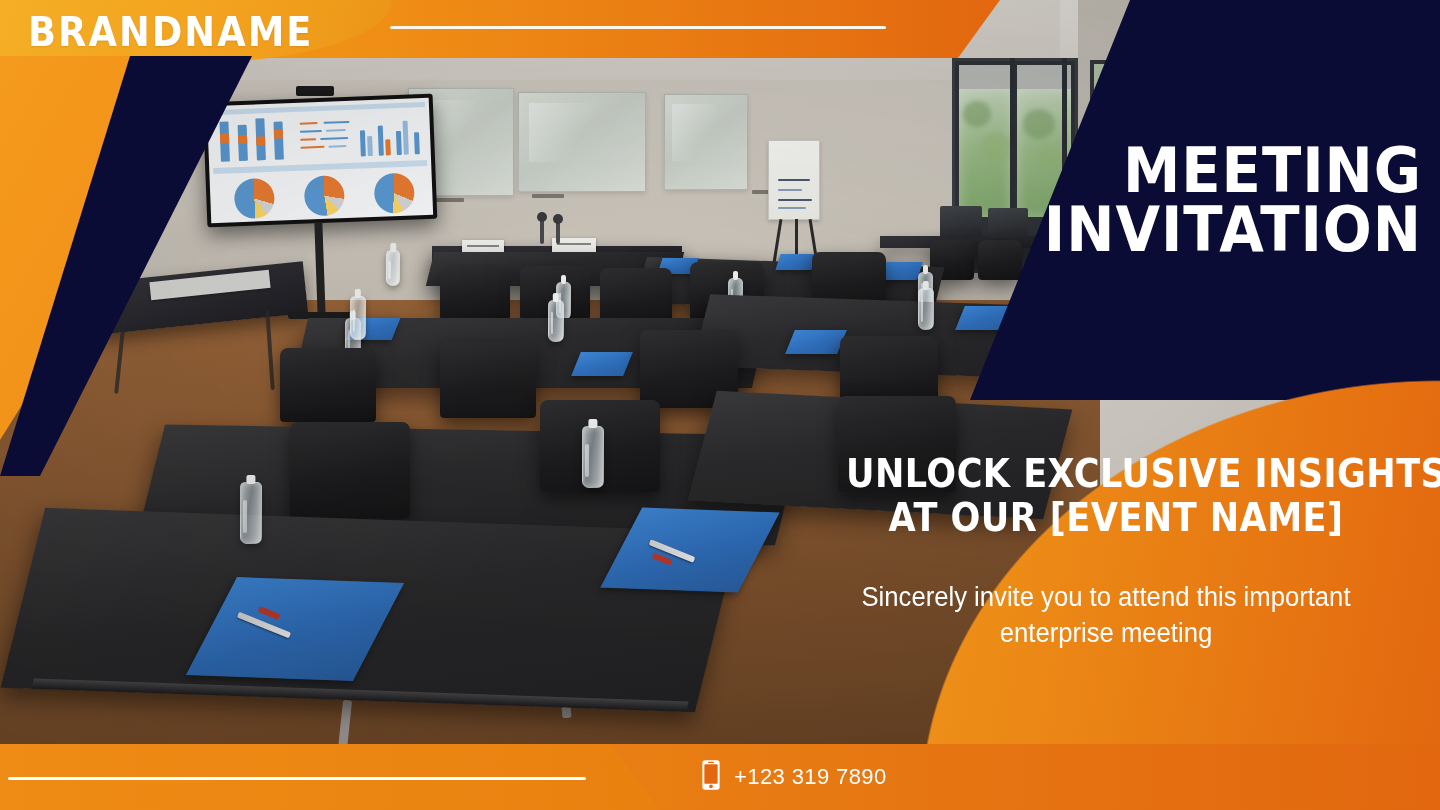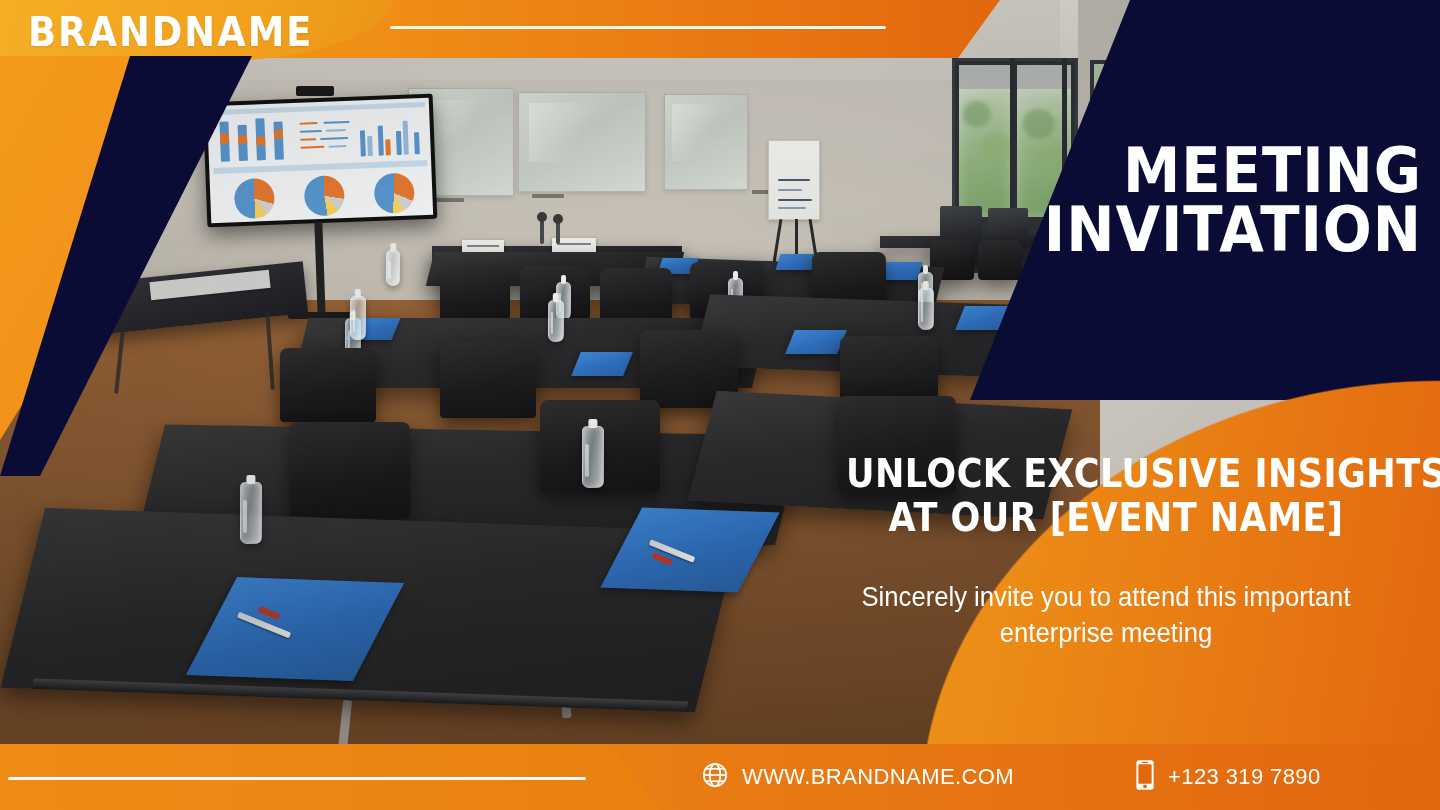--- a/index.html
+++ b/index.html
@@ -487,32 +487,20 @@
     <span>Sincerely invite you to attend this important</span>
     <span>enterprise meeting</span>
   </div>
 
   <div class="footer-bar"></div>
   <div class="footer-left"></div>
   <div class="footer-rule"></div>
 
   <div class="footer-items">
 
-    <div class="f-item">
-      <span class="icon-globe">
-        <svg width="30" height="30" viewBox="0 0 24 24" fill="none" stroke="#ffffff" stroke-width="1.4">
-          <circle cx="12" cy="12" r="9"></circle>
-          <ellipse cx="12" cy="12" rx="4.2" ry="9"></ellipse>
-          <line x1="3" y1="12" x2="21" y2="12"></line>
-          <line x1="4.6" y1="7" x2="19.4" y2="7"></line>
-          <line x1="4.6" y1="17" x2="19.4" y2="17"></line>
-        </svg>
-      </span>
-      <span class="f-text">WWW.BRANDNAME.COM</span>
-    </div>
 
     <div class="f-item">
       <span class="icon-phone">
         <svg width="22" height="32" viewBox="0 0 16 26" fill="none">
           <rect x="1" y="1" width="14" height="24" rx="2.2" fill="#ffffff"></rect>
           <rect x="2.6" y="4.2" width="10.8" height="16" rx="1" fill="#e2670f"></rect>
           <circle cx="8" cy="22.2" r="1.5" fill="#e2670f"></circle>
           <rect x="5.6" y="2.3" width="4.8" height="1" rx=".5" fill="#e2670f"></rect>
         </svg>
       </span>

